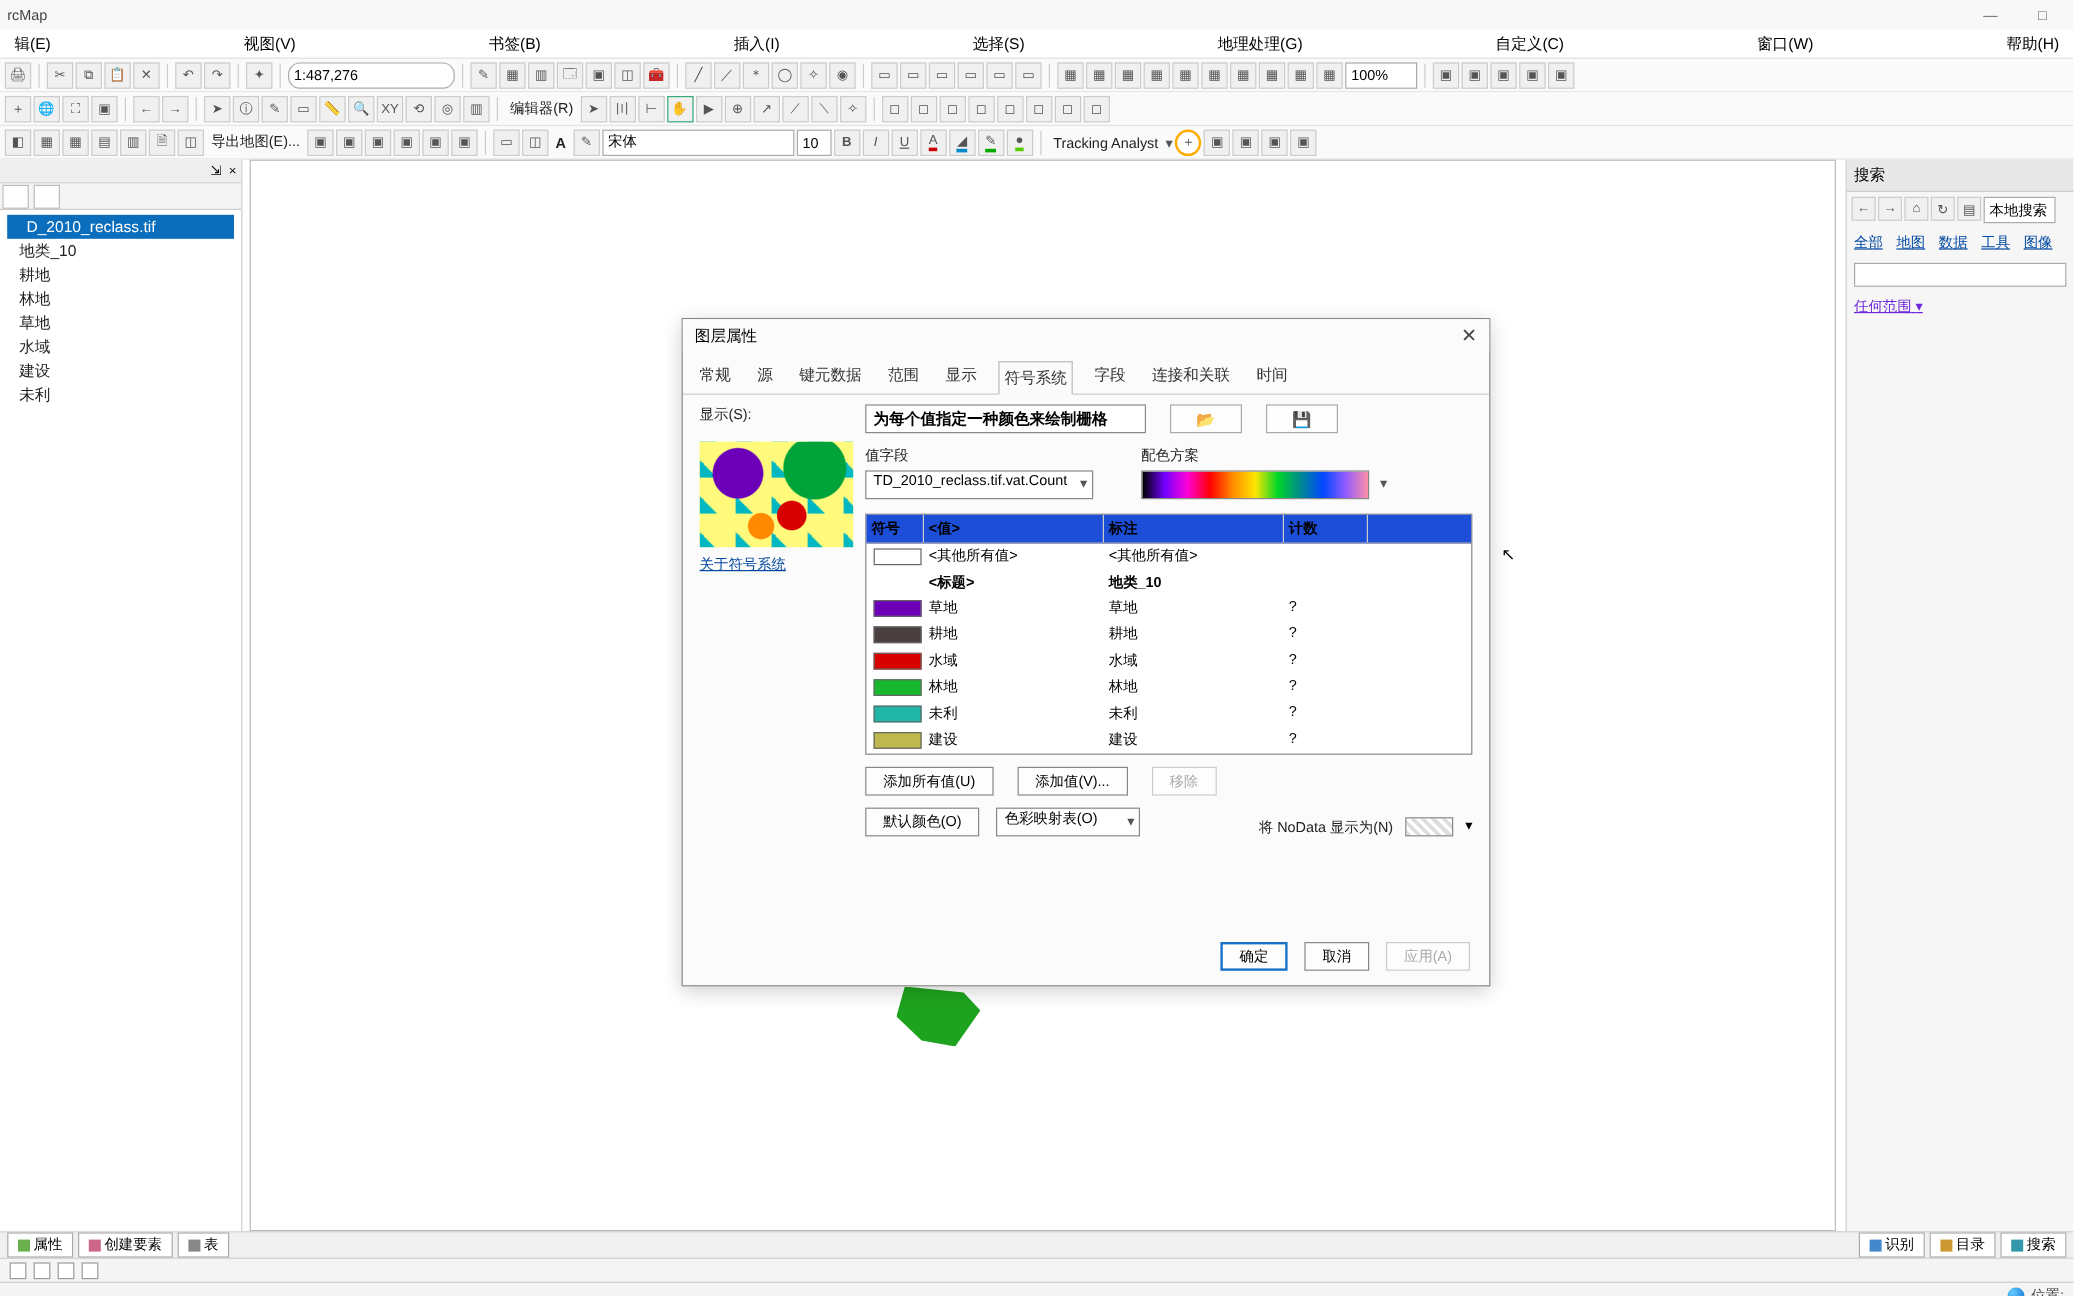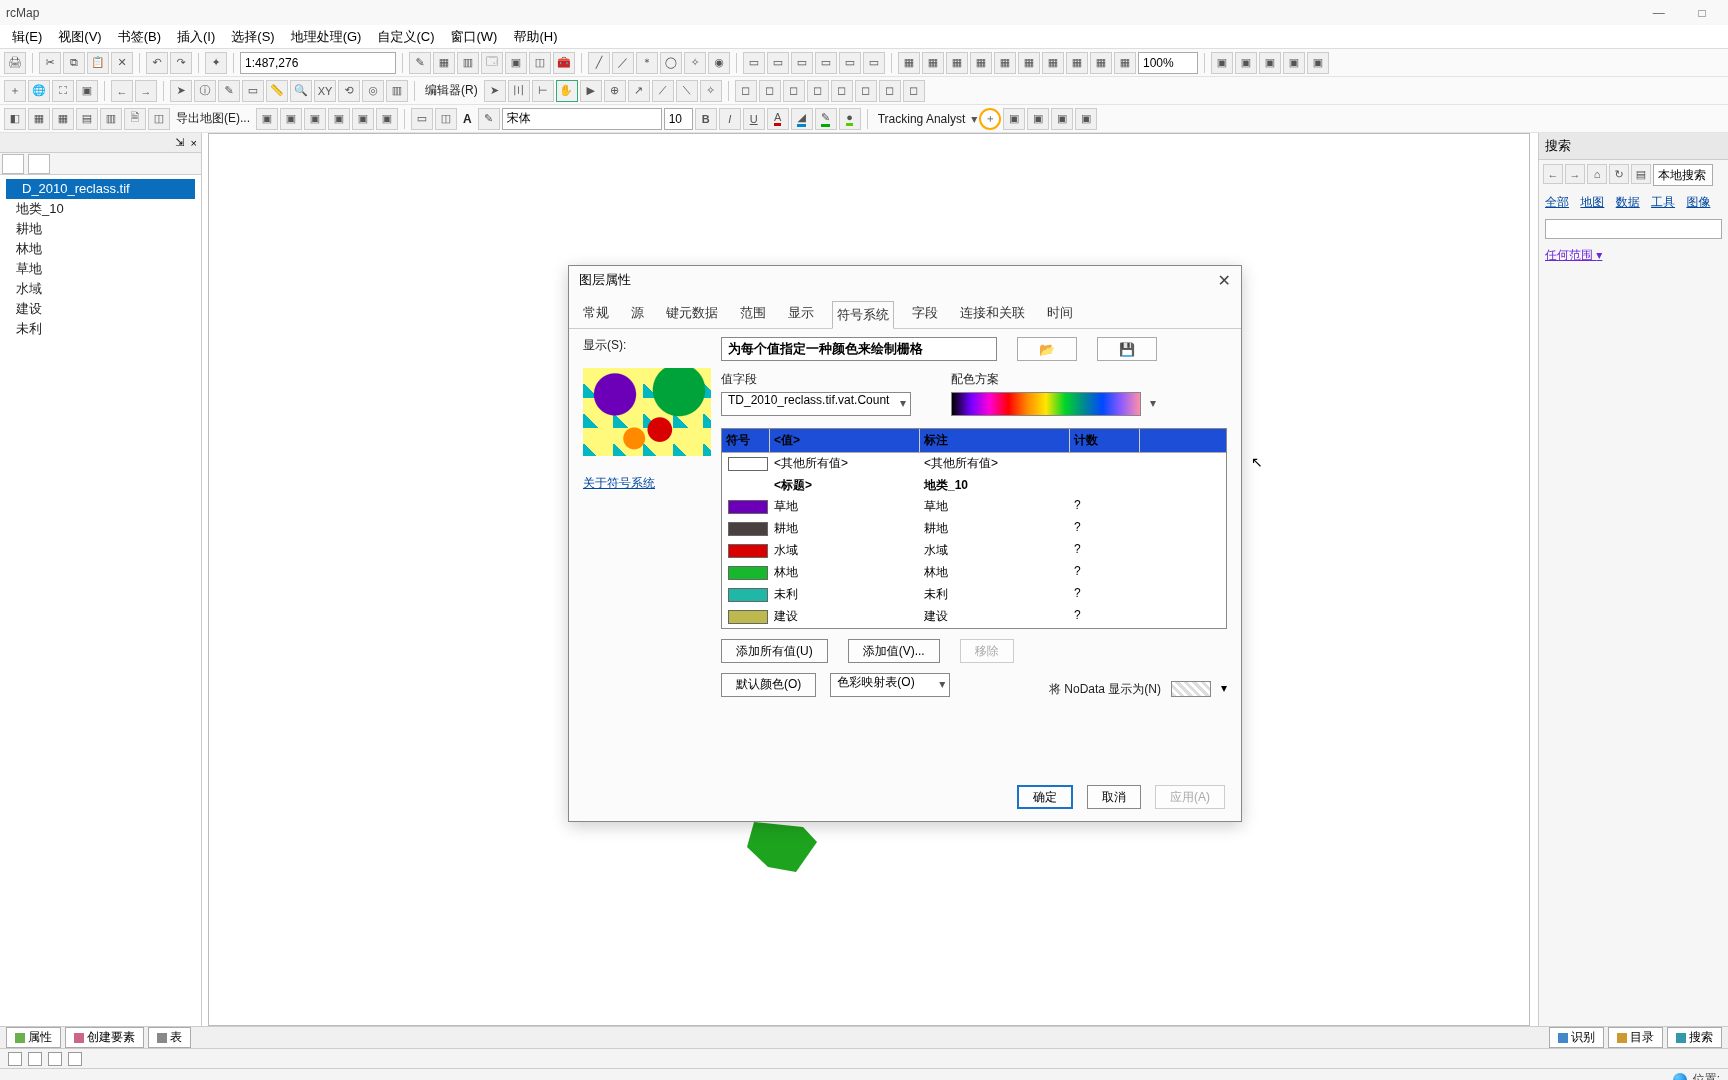--- a/index.html
+++ b/index.html
@@ -1,19 +1,19 @@
 <!DOCTYPE html>
 <html><head>
 <meta charset="utf-8">
 <style>
 * { margin:0; padding:0; box-sizing:border-box; font-family:"Microsoft YaHei", Arial, sans-serif; }
 body { background:#fff; width:1728px; height:1080px; overflow:hidden; font-size:12px; }
 .titlebar { height:25px; background:#f8f8f8; padding:2px 6px; font-size:12px; color:#444; display:flex; align-items:center; justify-content:space-between;}
 .titlebar .winbtns span { display:inline-block; width:40px; text-align:center; color:#666;}
-.menubar { height:24px; background:#fff; border-bottom:1px solid #ddd; display:flex; align-items:center; padding:0 4px; font-size:13px;}
+.menubar { height:24px; background:#fff; border-bottom:1px solid #ddd; display:flex; align-items:center; padding:0 4px; font-size:13px;justify-content:space-between;}
 .menubar span { padding:0 8px; cursor:default;}
 .toolbar-row { height:28px; background:#fafafa; border-bottom:1px solid #e3e3e3; display:flex; align-items:center; padding:0 4px; gap:2px;}
 .tb-btn { width:22px; height:22px; background:#f0f0f0; border:1px solid #ccc; display:inline-flex; align-items:center; justify-content:center; font-size:11px; color:#555; cursor:pointer;}
 .tb-sep { width:1px; height:20px; background:#ccc; margin:0 4px;}
 .tb-input { height:22px; border:1px solid #aaa; padding:0 4px; font-size:12px;}
 .tb-label { font-size:12px; color:#222; padding:0 4px;}
 .app-body { display:flex; height:calc(100% - 25px - 24px - 3*28px - 22px - 32px); }
 .left-panel { width:202px; background:#fff; border-right:1px solid #ccc; display:flex; flex-direction:column;}
 .lp-header { height:20px; background:#eee; border-bottom:1px solid #ccc; display:flex; align-items:center; justify-content:flex-end; padding:0 4px; font-size:11px;}
 .lp-tabs { height:22px; background:#f4f4f4; display:flex; align-items:center; border-bottom:1px solid #ccc;}
@@ -48,23 +48,23 @@
 .listbox .hl { background:#0a6ebd; color:#fff;}
 .preview-img { width:128px; height:88px; margin-top:14px; background:
   linear-gradient(45deg,#00b7c2 25%,transparent 25%) 0 0/30px 30px,
   #fffa7b;
   position:relative; overflow:hidden;}
 .preview-img::before{content:"";position:absolute;inset:0;background:
  radial-gradient(circle at 25% 30%, #6b00b8 0 18%, transparent 19%),
  radial-gradient(circle at 60% 70%, #d80000 0 12%, transparent 13%),
  radial-gradient(circle at 75% 25%, #00a23a 0 22%, transparent 23%),
  radial-gradient(circle at 40% 80%, #ff8a00 0 10%, transparent 11%);}
-.preview-link { display:block; margin-top:19px; color:#0048a0; text-decoration:underline; font-size:12px;}
-
-.top-row-title { font-weight:bold; font-size:13px; border:1px solid #888; padding:2px 6px; width:276px; background:#fff; display:inline-block;}
+.preview-link { display:block; margin-top:6px; color:#0048a0; text-decoration:underline; font-size:12px;}
+
+.top-row-title { font-weight:bold; font-size:13px; border:1px solid #888; padding:2px 6px; width:234px; background:#fff; display:inline-block;}
 .icon-btn { width:60px; height:24px; border:1px solid #aaa; background:#fdfdfd; display:inline-flex; align-items:center; justify-content:center; font-size:13px; cursor:pointer;}
 .section-row { display:flex; gap:40px; margin-top:10px;}
 .section-col { display:flex; flex-direction:column; gap:4px;}
 .dropdown { height:24px; width:190px; border:1px solid #888; background:#fff; padding:0 18px 0 6px; font-size:12px; position:relative;}
 .dropdown::after{content:"▾"; position:absolute; right:4px; top:3px; color:#555;}
 .ramp { height:24px; width:190px; border:1px solid #888; background:linear-gradient(90deg,#000,#7200ff 10%,#ff00d7 20%,#ff0000 30%,#ff8a00 40%,#ffe600 50%,#00d627 60%,#008a8f 70%,#0048ff 80%,#8f5bff 90%,#ff8faa 100%); position:relative;}
 .ramp::after{content:"▾"; position:absolute; right:-16px; top:3px; color:#555;}
 
 .grid { border:1px solid #888; margin-top:12px; background:#fff; }
 .grid-hdr { display:grid; grid-template-columns:48px 150px 150px 70px; background:#1d4ed8; border-bottom:1px solid #aaa;}
@@ -121,21 +121,21 @@
   <div class="tb-btn">✂</div>
   <div class="tb-btn">⧉</div>
   <div class="tb-btn">📋</div>
   <div class="tb-btn">✕</div>
   <span class="tb-sep"></span>
   <div class="tb-btn">↶</div>
   <div class="tb-btn">↷</div>
   <span class="tb-sep"></span>
   <div class="tb-btn">✦</div>
   <span class="tb-sep"></span>
-  <input class="tb-input" style="width: 156px;" value="1:487,276">
+  <input class="tb-input" style="width: 139px; border-radius: 10px;" value="1:487,276">
   <span class="tb-sep"></span>
   <div class="tb-btn">✎</div>
   <div class="tb-btn">▦</div>
   <div class="tb-btn">▥</div>
   <div class="tb-btn">🗔</div>
   <div class="tb-btn">▣</div>
   <div class="tb-btn">◫</div>
   <div class="tb-btn">🧰</div>
   <span class="tb-sep"></span>
   <div class="tb-btn">╱</div>

